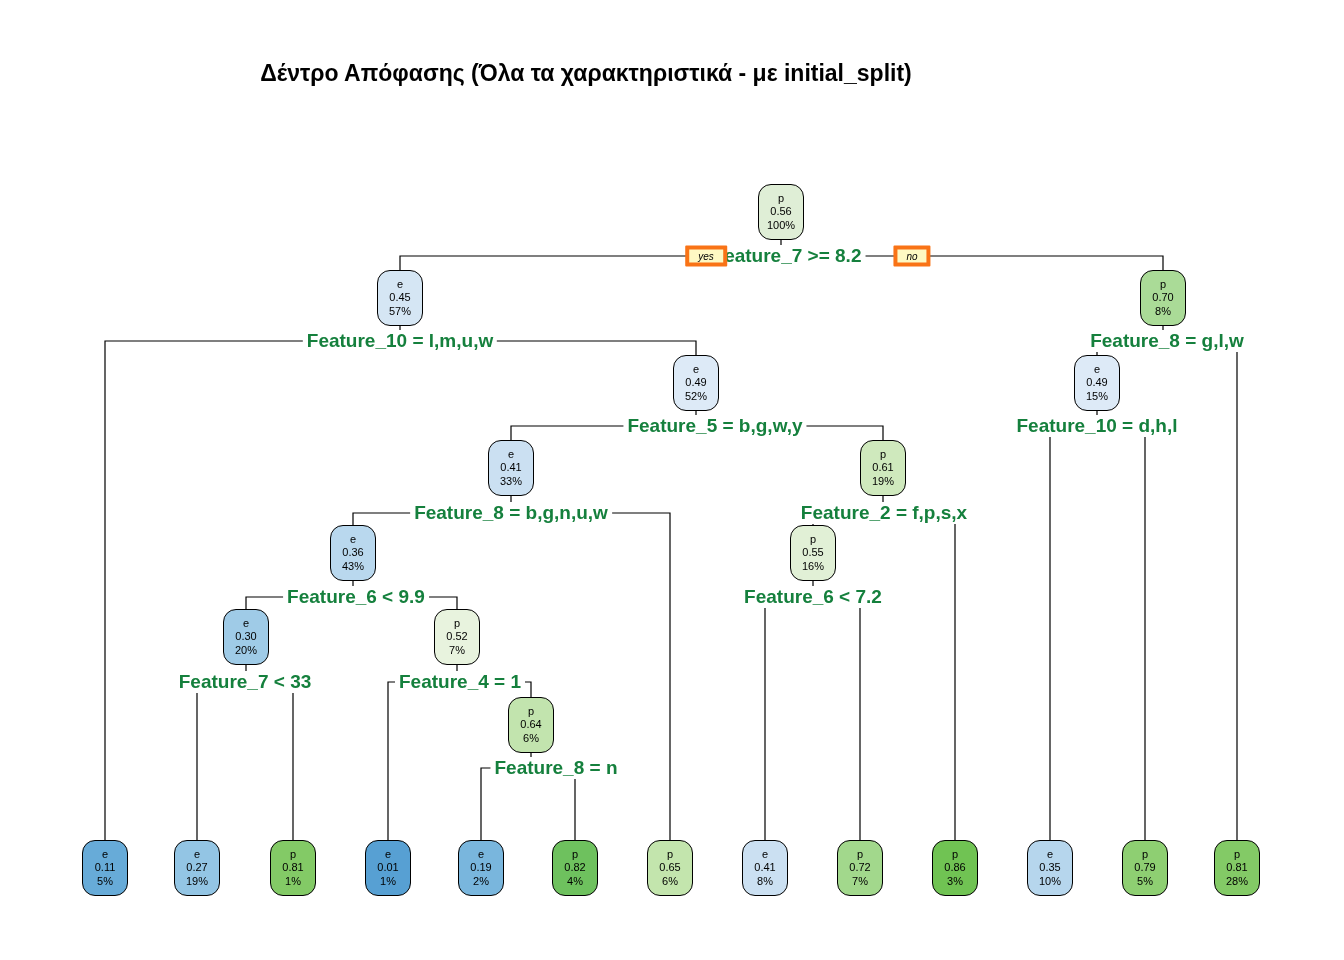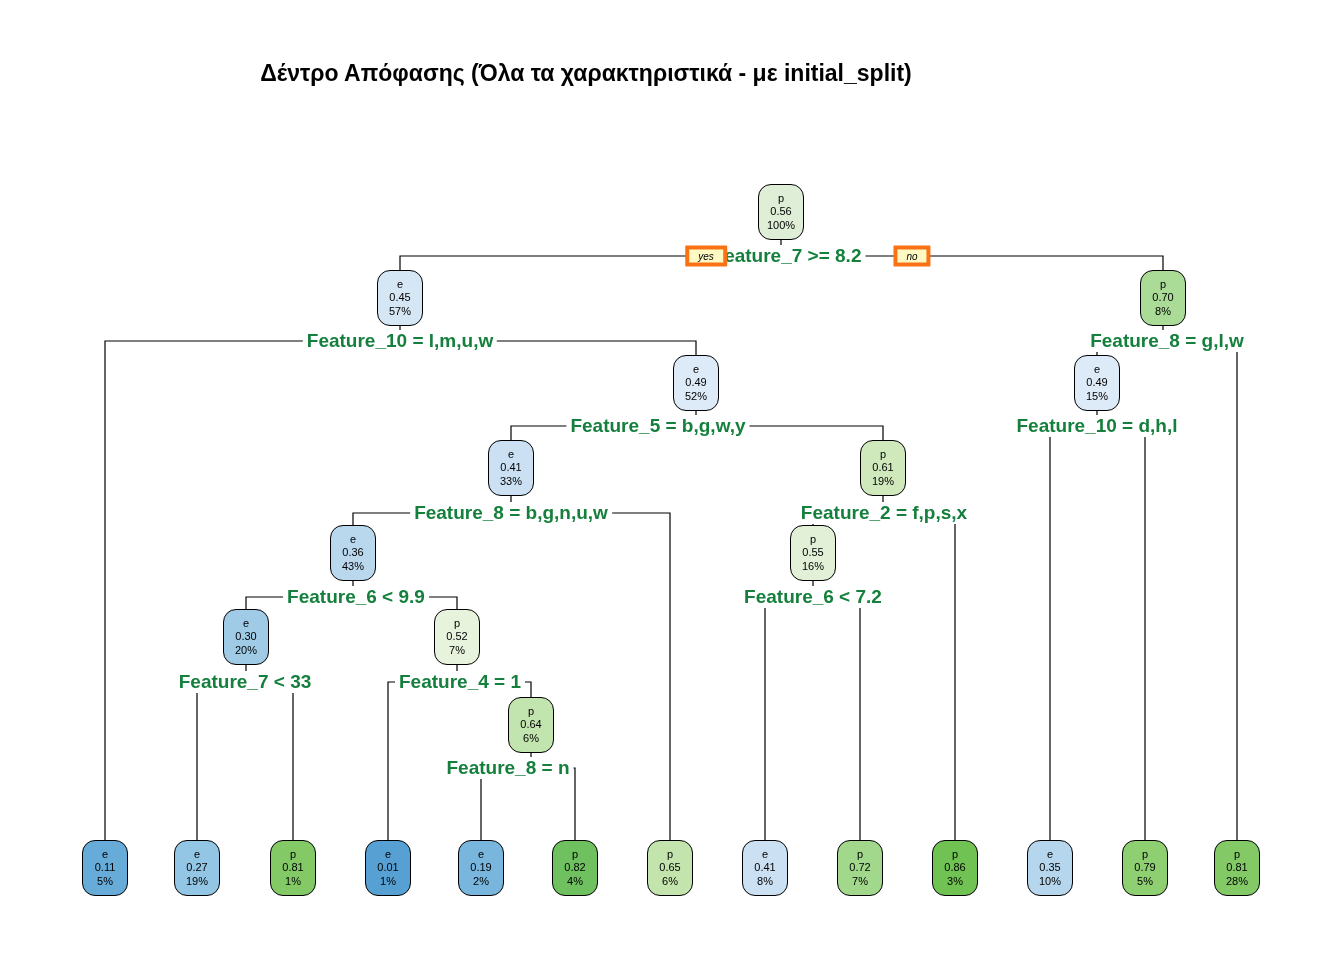--- a/index.html
+++ b/index.html
@@ -24,29 +24,29 @@
   <div class="title">Δέντρο Απόφασης (Όλα τα χαρακτηριστικά - με initial_split)</div>
 
   <svg class="edges" width="1344" height="960" viewBox="0 0 1344 960">
     <path d="M781 239V256 M400 325V341 M1163 325V341 M696 410V426 M1097 410V426 M511 495V513 M883 495V513 M353 580V597 M813 580V597 M246 664V682 M457 664V682 M531 752V768" stroke="#000" stroke-width="1.2" fill="none"></path>
     <path d="M400 271V256H1163V271 M105 841V341H696V356 M511 441V426H883V441 M353 526V513H670V841 M813 526V513H955V841 M1097 356V341H1237V841 M1050 841V426H1145V841 M246 610V597H457V610 M765 841V597H860V841 M197 841V682H293V841 M388 841V682H531V698 M481 841V768H575V841" stroke="#000" stroke-width="1.2" fill="none"></path>
   </svg>
 
   <div class="split" style="left:787px;top:256px">Feature_7 &gt;= 8.2</div>
   <div class="split" style="left:400px;top:341px">Feature_10 = l,m,u,w</div>
   <div class="split" style="left:1167px;top:341px">Feature_8 = g,l,w</div>
-  <div class="split" style="left:658px;top:426px">Feature_5 = b,g,w,y</div>
+  <div class="split" style="left:715px;top:426px">Feature_5 = b,g,w,y</div>
   <div class="split" style="left:1097px;top:426px">Feature_10 = d,h,l</div>
   <div class="split" style="left:511px;top:513px">Feature_8 = b,g,n,u,w</div>
   <div class="split" style="left:884px;top:513px">Feature_2 = f,p,s,x</div>
   <div class="split" style="left:356px;top:597px">Feature_6 &lt; 9.9</div>
   <div class="split" style="left:813px;top:597px">Feature_6 &lt; 7.2</div>
   <div class="split" style="left:245px;top:682px">Feature_7 &lt; 33</div>
   <div class="split" style="left:460px;top:682px">Feature_4 = 1</div>
-  <div class="split" style="left:508px;top:768px">Feature_8 = n</div>
+  <div class="split" style="left:556px;top:768px">Feature_8 = n</div>
 
   <div class="badge" style="left:706px;top:256px">yes</div>
   <div class="badge" style="left:912px;top:256px">no</div>
 
   <div class="node" style="left: 781px; top: 212px; background: rgb(223, 238, 214);">
     <span>p</span>
     <span>0.56</span>
     <span>100%</span>
   </div>
   <div class="node" style="left: 400px; top: 298px; background: rgb(213, 230, 244);">

